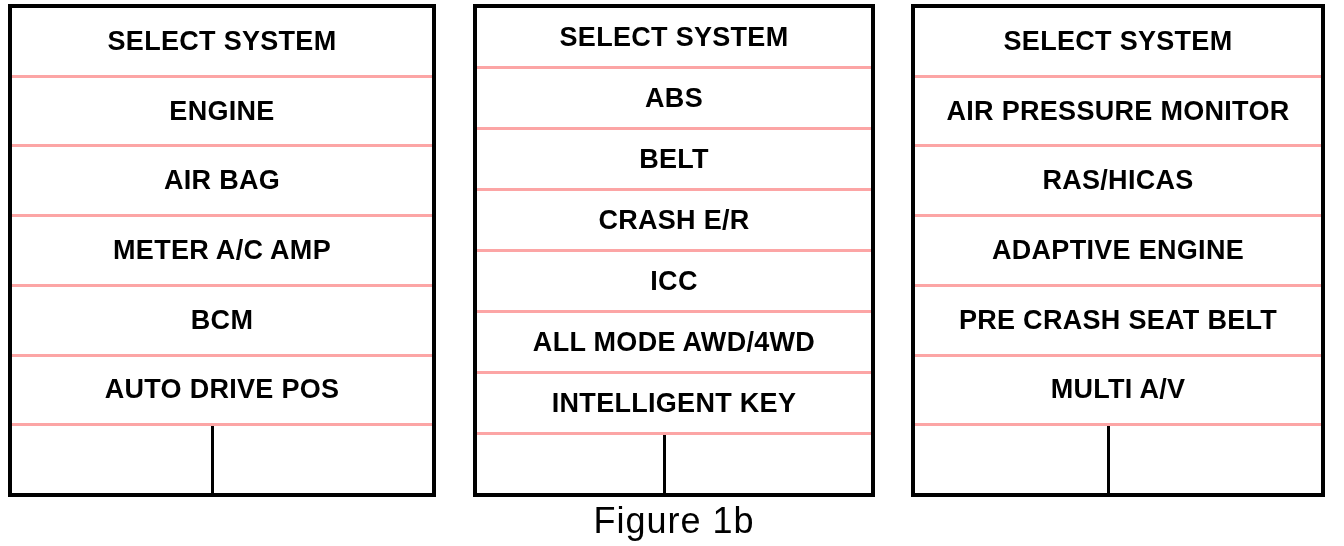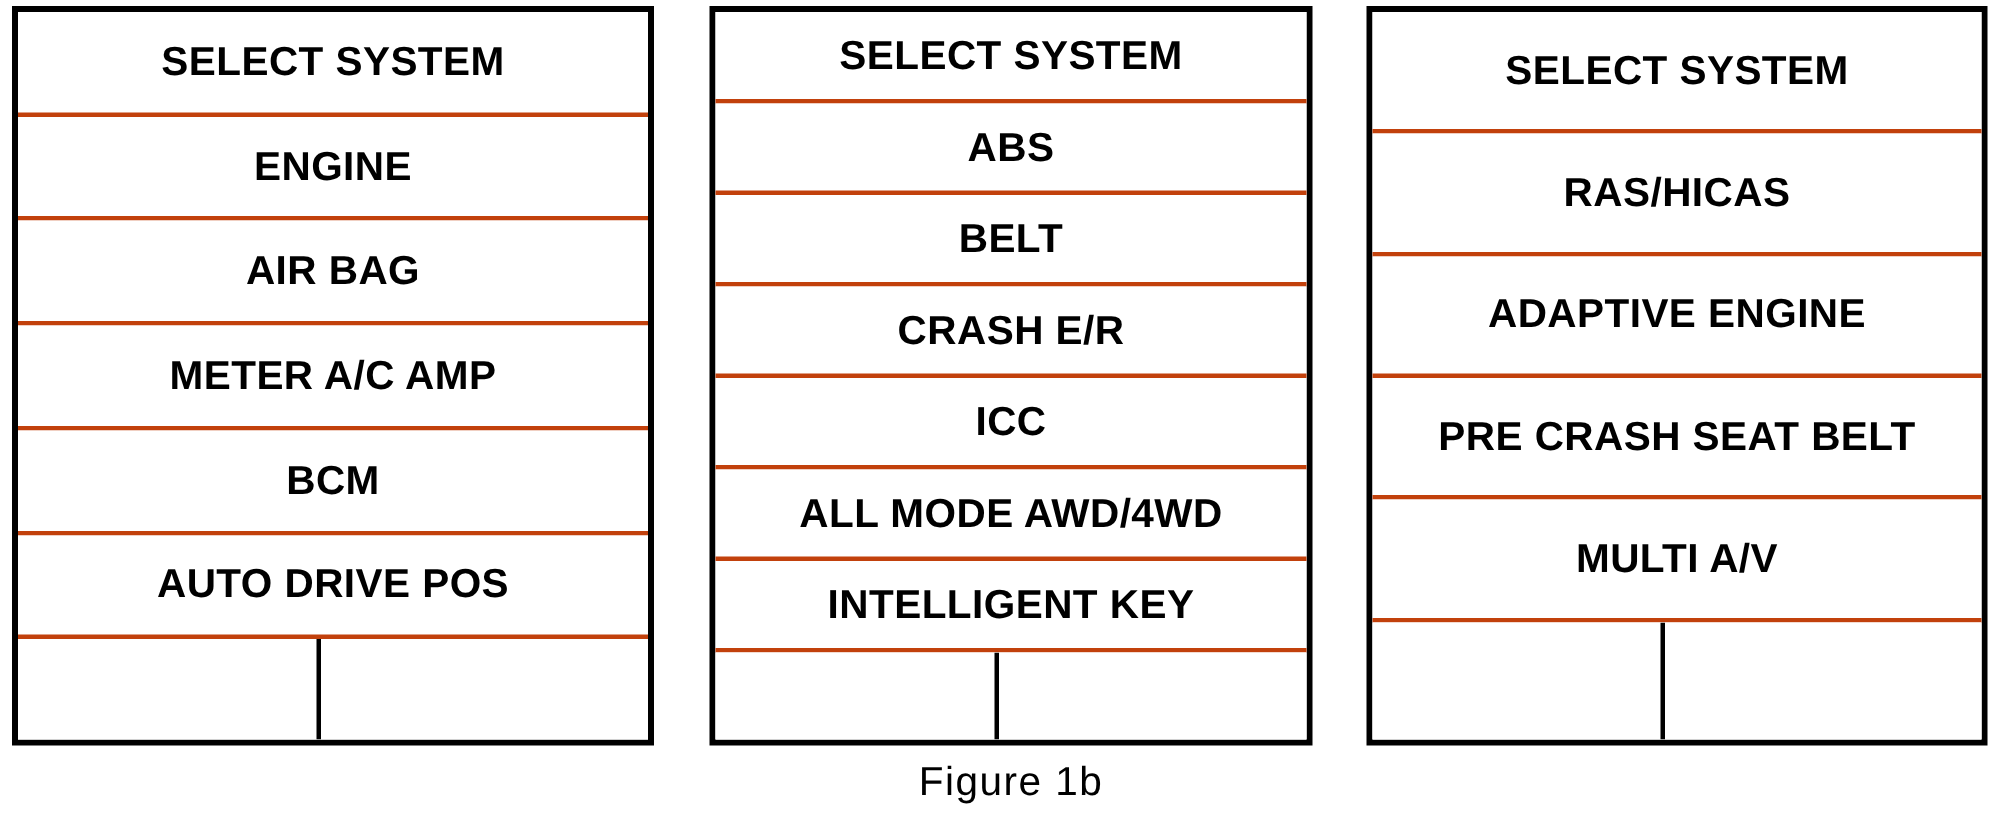--- a/index.html
+++ b/index.html
@@ -23,21 +23,21 @@
     flex-direction: column;
   }
   .panel-0 { left: 8px;   width: 428px; }
   .panel-1 { left: 473px; width: 402px; }
   .panel-2 { left: 911px; width: 414px; }
   .row {
     flex: 1 1 0;
     display: flex;
     align-items: center;
     justify-content: center;
-    border-bottom: 3px solid #c2410c;
+    border-bottom: 3px solid #fca5a5;
     font-weight: 700;
     font-size: 27px;
     letter-spacing: 0.3px;
     white-space: nowrap;
     overflow: hidden;
     background: #ffffff;
   }
   .row:last-child { border-bottom: none; }
   .split-row {
     padding: 0;
@@ -49,21 +49,21 @@
   .split-row .cell-right { flex: 1 1 auto; }
   .caption {
     position: absolute;
     left: 473px;
     width: 402px;
     top: 499px;
     height: 44px;
     display: flex;
     align-items: center;
     justify-content: center;
-    font-size: 27px;
+    font-size: 36px;
     letter-spacing: 1px;
     font-weight: 400;
   }
 </style>
 </head>
 <body>
 
 <div class="panel panel-0">
   <div class="row">SELECT SYSTEM</div>
   <div class="row">ENGINE</div>
@@ -86,20 +86,21 @@
   <div class="row">ALL MODE AWD/4WD</div>
   <div class="row">INTELLIGENT KEY</div>
   <div class="row split-row">
     <div class="cell cell-left"></div>
     <div class="cell cell-right"></div>
   </div>
 </div>
 
 <div class="panel panel-2">
   <div class="row">SELECT SYSTEM</div>
+  <div class="row">AIR PRESSURE MONITOR</div>
   <div class="row">RAS/HICAS</div>
   <div class="row">ADAPTIVE ENGINE</div>
   <div class="row">PRE CRASH SEAT BELT</div>
   <div class="row">MULTI A/V</div>
   <div class="row split-row">
     <div class="cell cell-left"></div>
     <div class="cell cell-right"></div>
   </div>
 </div>
 

